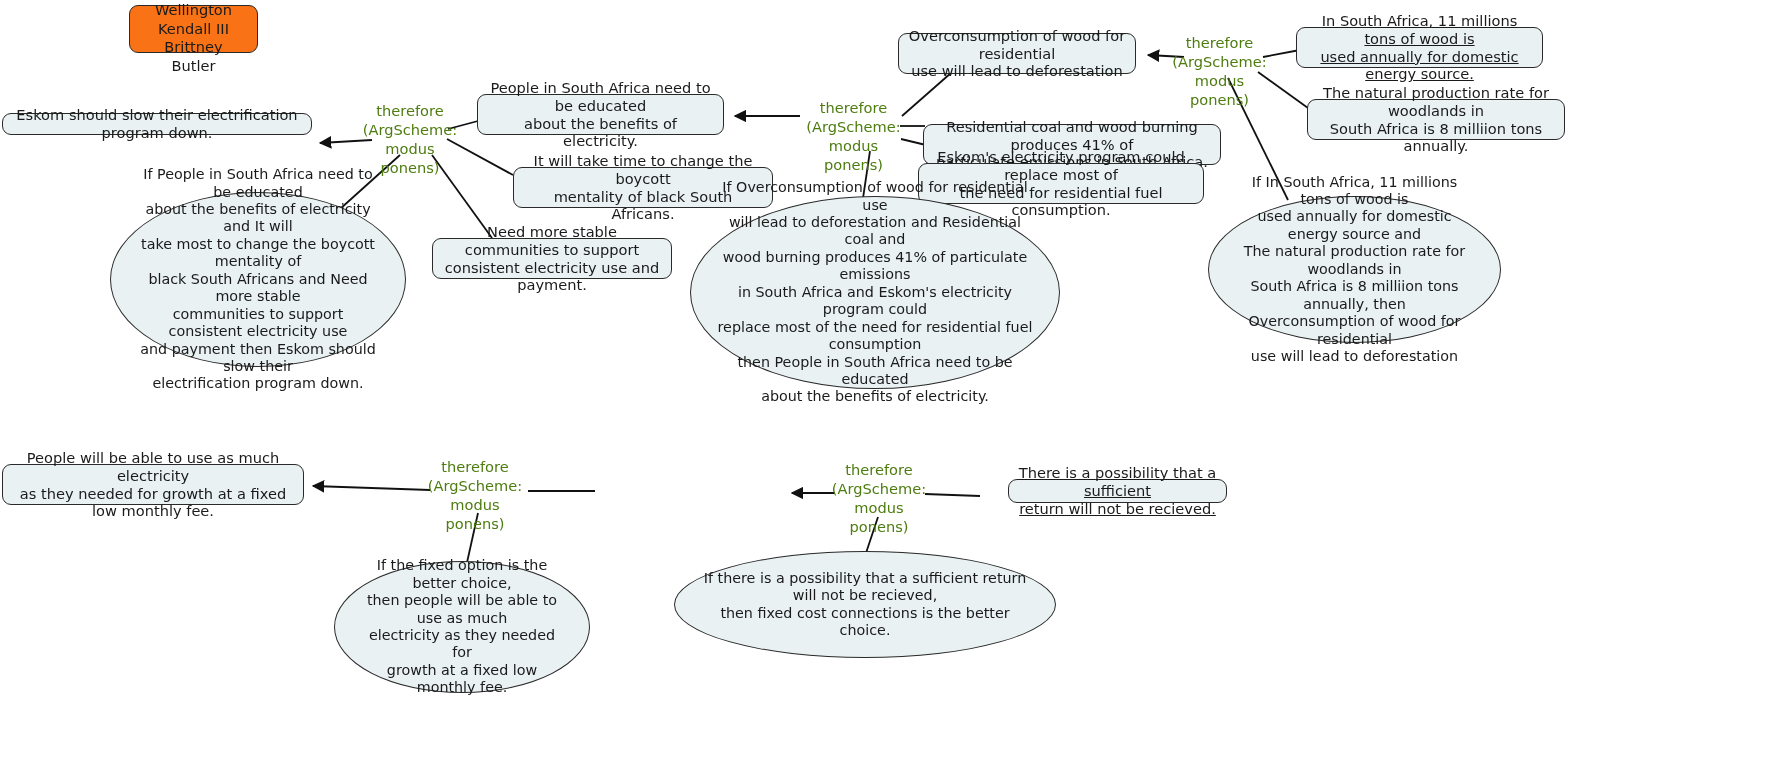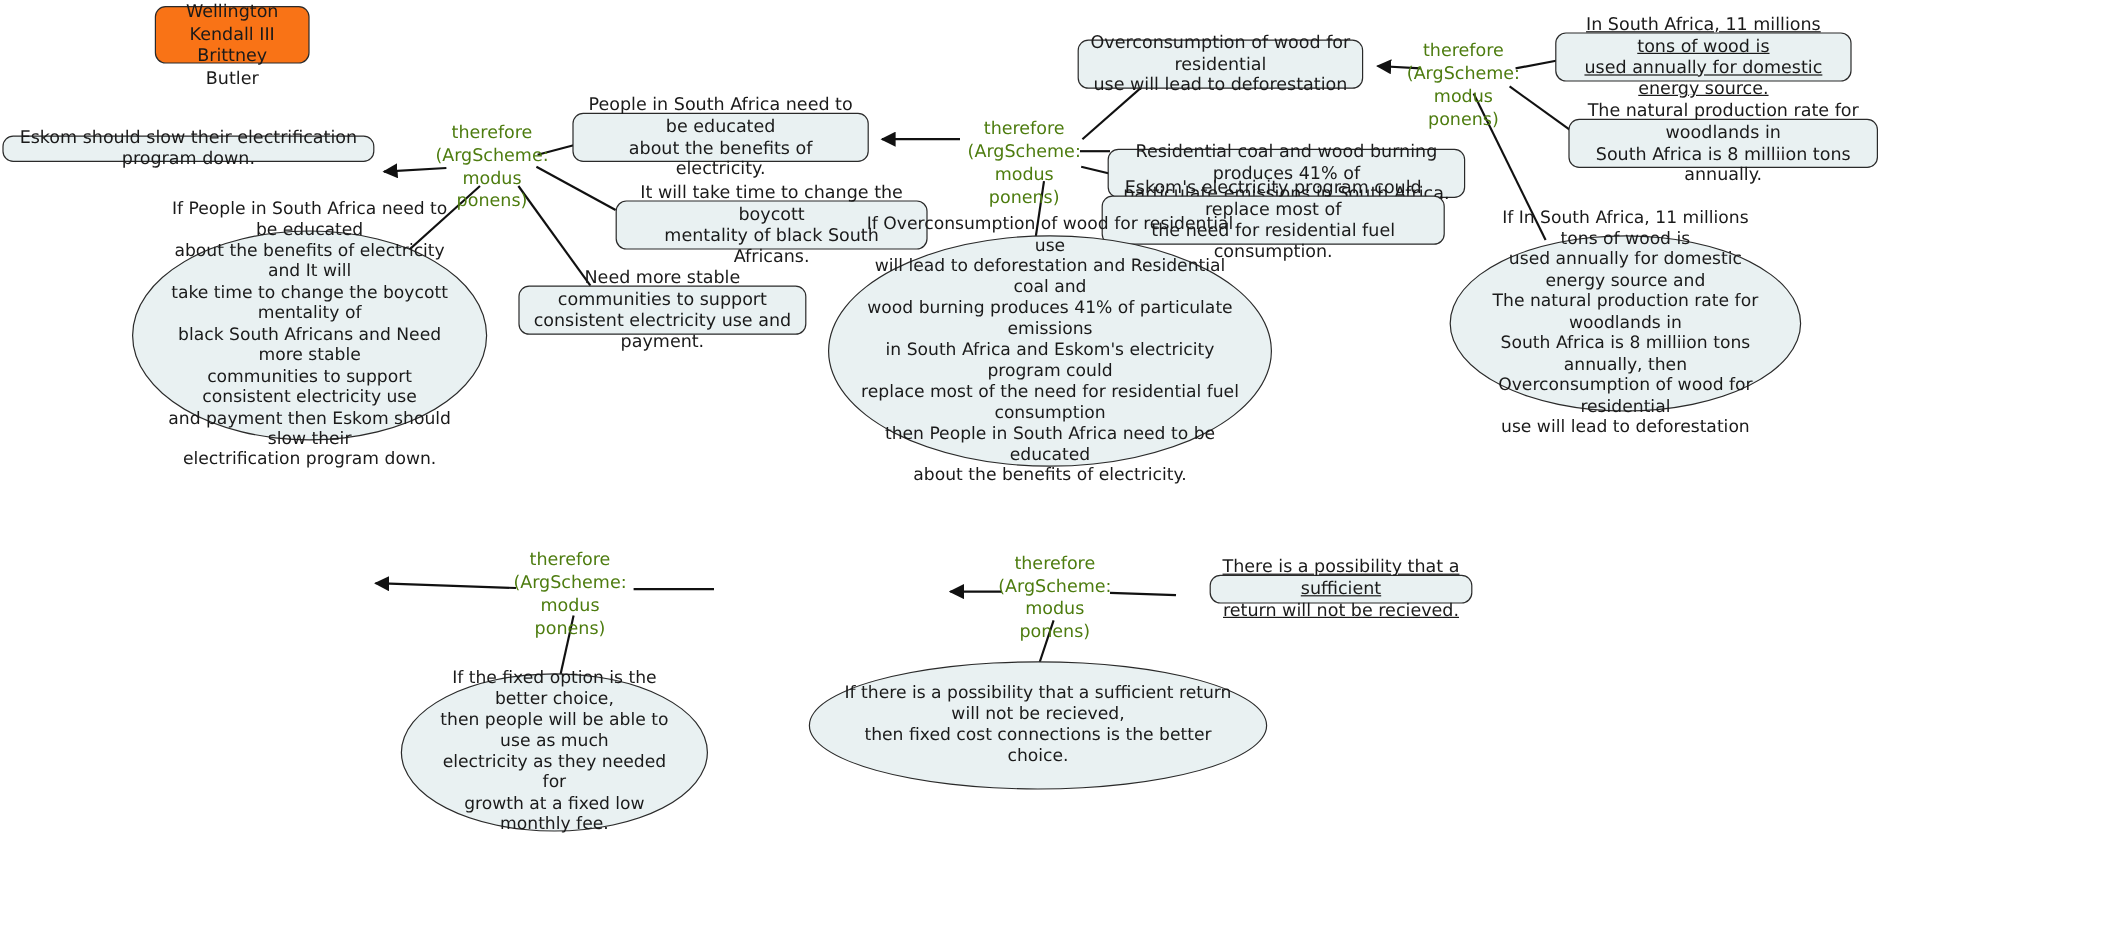--- a/index.html
+++ b/index.html
@@ -121,21 +121,21 @@
 about the benefits of electricity.</div>
 
   <div class="node box" style="left:513px; top:167px; width:260px; height:41px;">It will take time to change the boycott
 mentality of black South Africans.</div>
 
   <div class="node box" style="left:432px; top:238px; width:240px; height:41px;">Need more stable communities to support
 consistent electricity use and payment.</div>
 
   <div class="node ellipse" style="left:110px; top:192px; width:296px; height:175px;">If People in South Africa need to be educated
 about the benefits of electricity and It will
-take time to change the boycott mentality of
+take most to change the boycott mentality of
 black South Africans and Need more stable
 communities to support consistent electricity use
 and payment then Eskom should slow their
 electrification program down.</div>
 
   <div class="node box" style="left:898px; top:33px; width:238px; height:41px;">Overconsumption of wood for residential
 use will lead to deforestation</div>
 
   <div class="node scheme" style="left:805px; top:108px; width:97px; height:58px;">therefore
 (ArgScheme:
@@ -165,20 +165,22 @@
   <div class="node box" style="left:1307px; top:99px; width:258px; height:41px;">The natural production rate for woodlands in
 South Africa is 8 milliion tons annually.</div>
 
   <div class="node ellipse" style="left:1208px; top:196px; width:293px; height:147px;">If In South Africa, 11 millions tons of wood is
 used annually for domestic energy source and
 The natural production rate for woodlands in
 South Africa is 8 milliion tons annually, then
 Overconsumption of wood for residential
 use will lead to deforestation</div>
 
+  <div class="node box" style="left:2px; top:464px; width:302px; height:41px;">People will be able to use as much electricity
+as they needed for growth at a fixed low monthly fee.</div>
 
   <div class="node scheme" style="left:425px; top:467px; width:100px; height:58px;">therefore
 (ArgScheme:
 modus ponens)</div>
 
 
   <div class="node scheme" style="left:830px; top:470px; width:98px; height:58px;">therefore
 (ArgScheme:
 modus ponens)</div>
 

